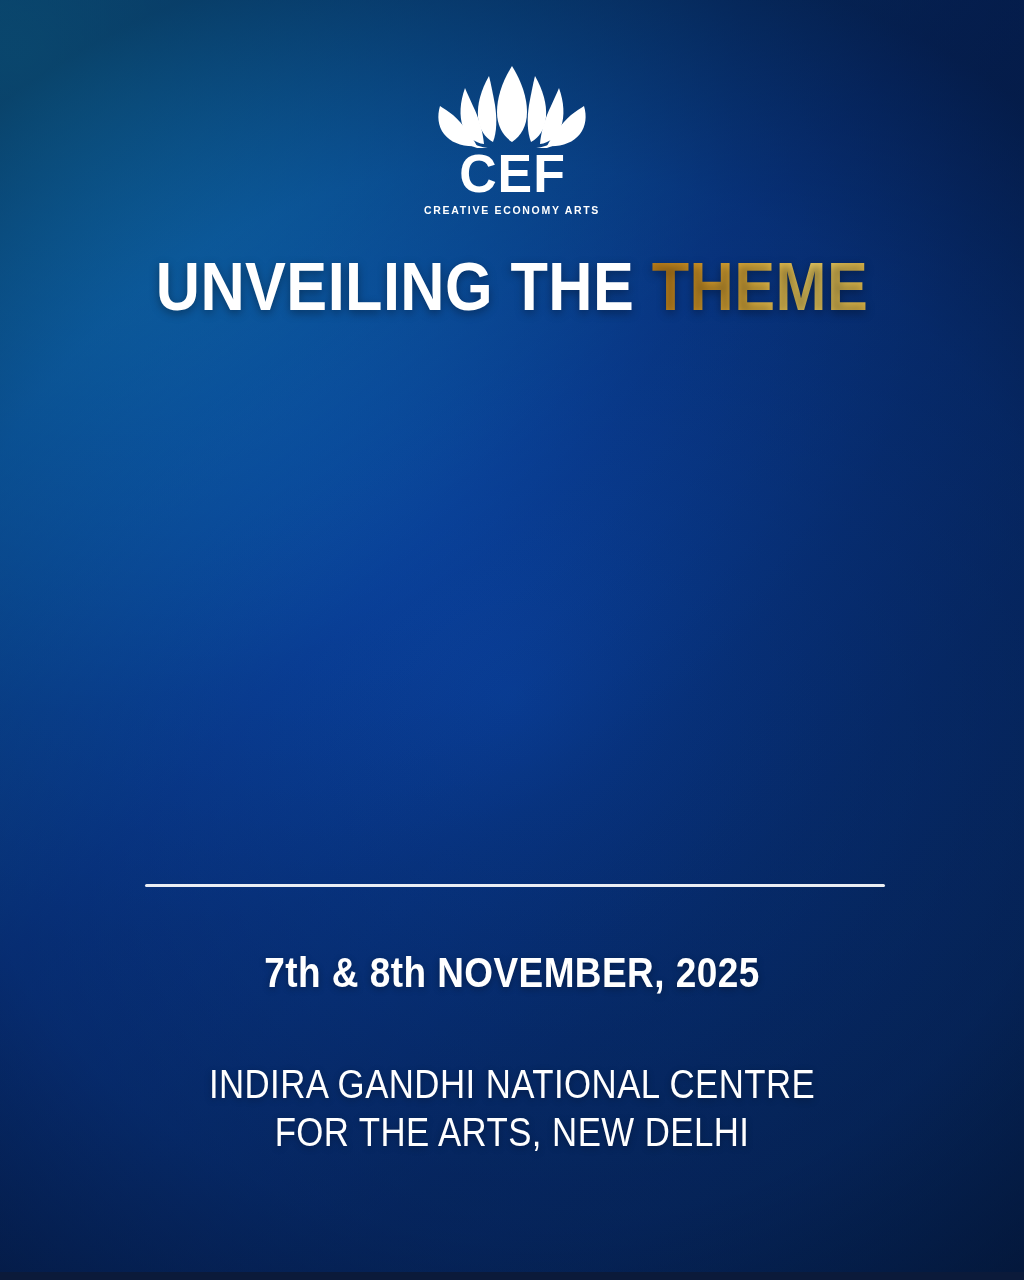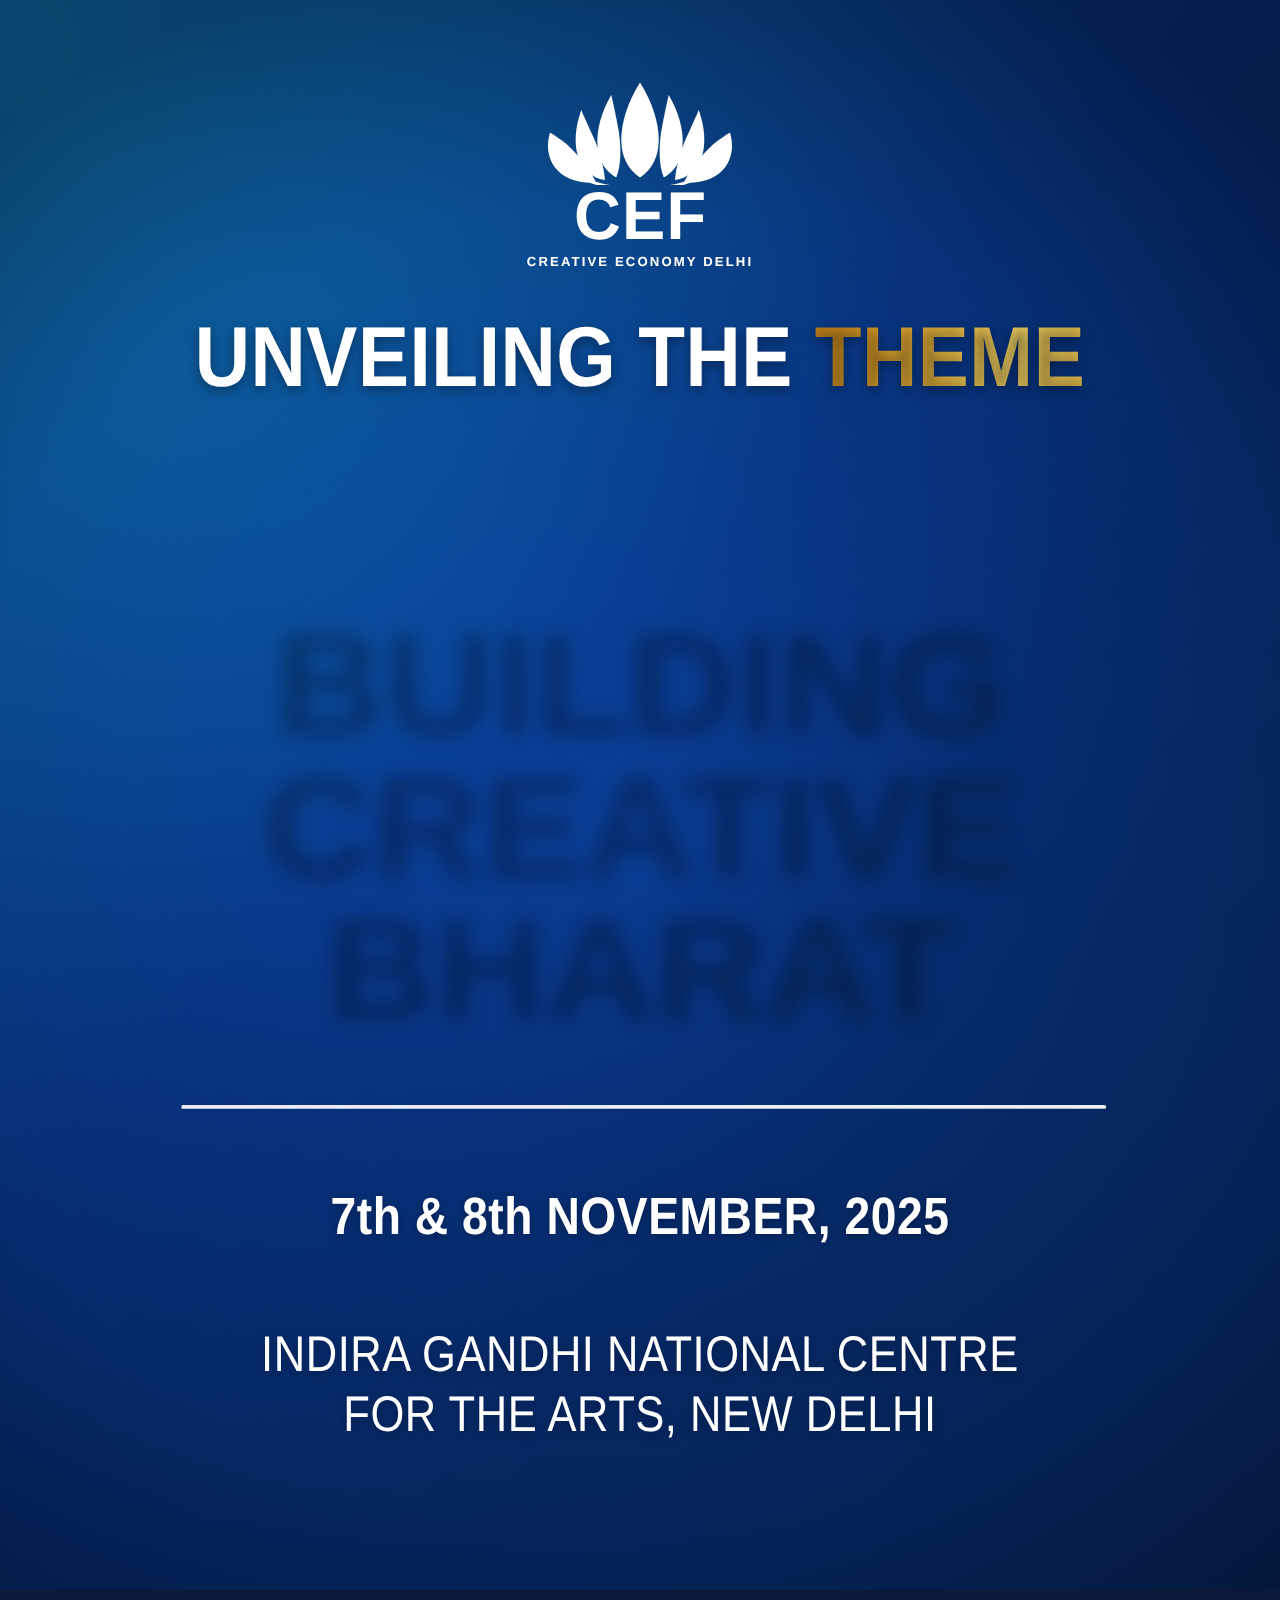--- a/index.html
+++ b/index.html
@@ -222,34 +222,29 @@
           <path d="M132 26 C137 40 138 54 134 65 C130 75 122 81 113 82 C114 70 118 56 124 44 C127 37 130 31 132 26 Z"></path>
 
           <path d="M13 44 C10 54 11 64 17 72 C24 81 36 85 50 84 C45 74 36 62 26 53 C21 49 16 46 13 44 Z"></path>
 
           <path d="M157 44 C160 54 159 64 153 72 C146 81 134 85 120 84 C125 74 134 62 144 53 C149 49 154 46 157 44 Z"></path>
 
           <path d="M28 74 C44 84 64 88 85 88 C106 88 126 84 142 74 C132 84 110 91 85 91 C60 91 38 84 28 74 Z"></path>
         </g>
       </svg>
       <div class="logo-word">CEF</div>
-      <div class="logo-tagline">CREATIVE ECONOMY DELHI</div>
+      <div class="logo-tagline">CREATIVE ECONOMY ARTS</div>
     </div>
 
     <div class="headline">
       <span>UNVEILING THE</span>
       <span class="gold-text">THEME</span>
     </div>
 
 
-    <div class="theme-title gold-text">
-      <span class="tline">BUILDING</span>
-      <span class="tline">CREATIVE</span>
-      <span class="tline">BHARAT</span>
-    </div>
 
     <div class="divider"></div>
 
     <div class="event-date">7th &amp; 8th NOVEMBER, 2025</div>
 
     <div class="venue">
       <span class="vline">INDIRA GANDHI NATIONAL CENTRE</span>
       <span class="vline">FOR THE ARTS, NEW DELHI</span>
     </div>
 

